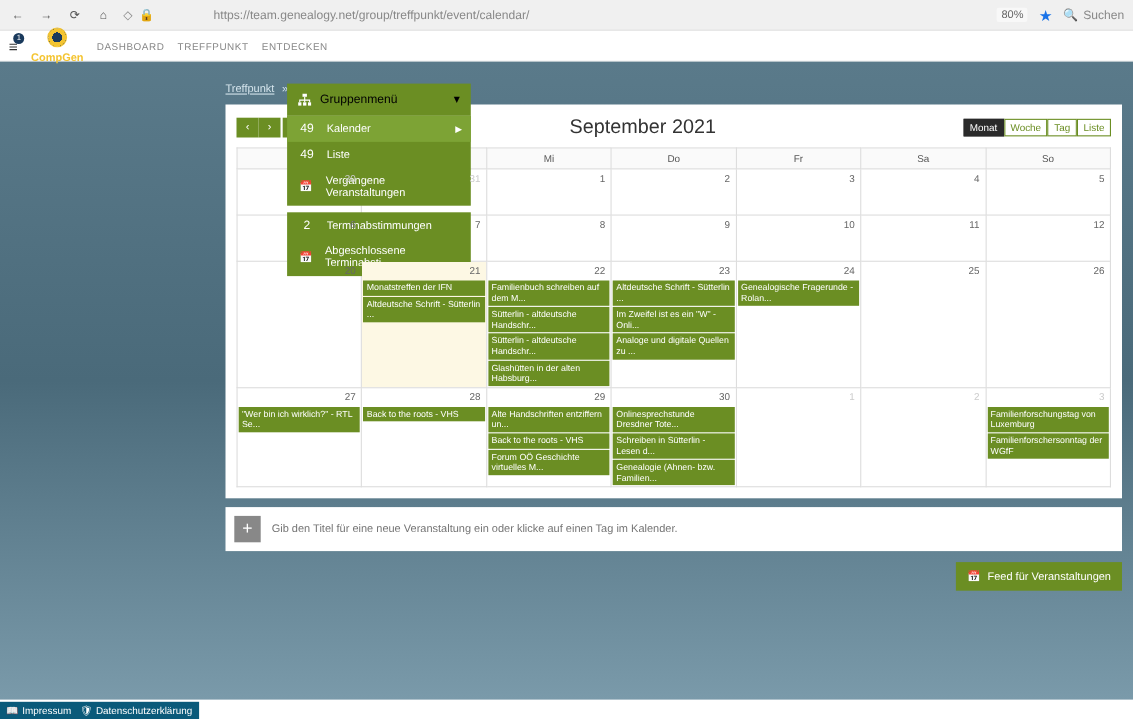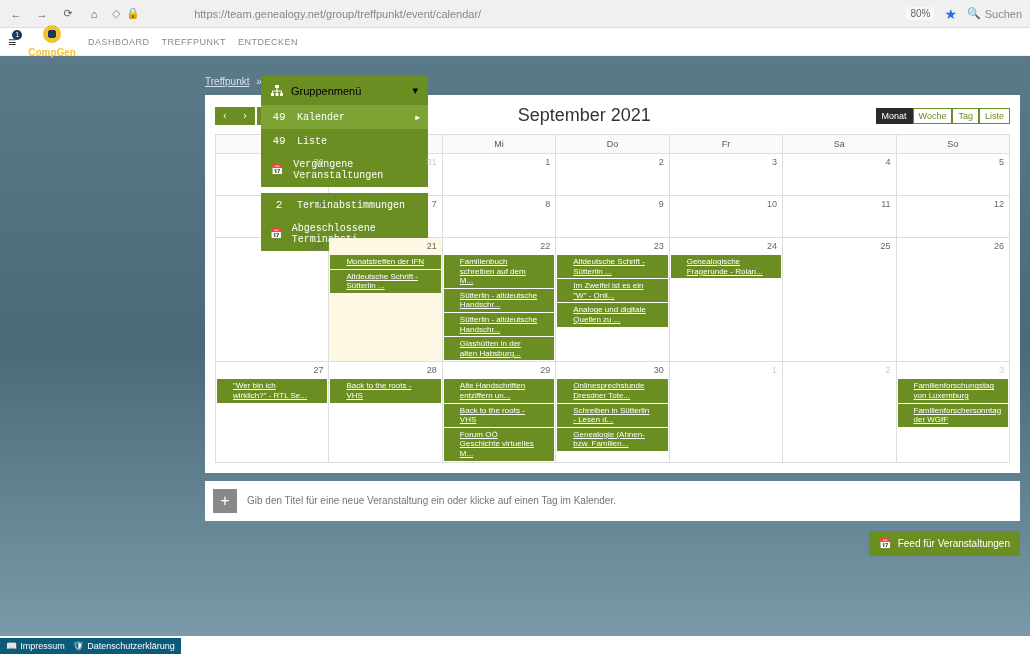--- a/index.html
+++ b/index.html
@@ -21,21 +21,21 @@
 .logo { display:flex; align-items:center; gap:4px;flex-direction:column; }
 .logo-circ { width:18px; height:18px; border-radius:50%; background:radial-gradient(circle,#1a3a5c 40%,#f4c430 40%,#f4c430 70%,#1a3a5c 70%); border:1px solid #f4c430; }
 .logo-text { color:#f4c430; font-weight:bold; font-size:10px; }
 .nav-link { color:#888; font-size:9px; letter-spacing:0.5px; text-transform:uppercase; cursor:pointer; }
 
 
 .main { display:flex; height:calc(654px - 56px - 18px); background:linear-gradient(to bottom,#5a7a8a 0%,#4a6a7a 50%,#7a9aaa 100%); padding:20px 10px 10px 10px; gap:20px; }
 
 
 .sidebar { width:167px; margin-left:245px; position:absolute; left:16px; top:76px; }
-.sidebar-group { background:#6b8e23; color:#fff;font-family:Liberation Mono, monospace; }
+.sidebar-group { background:#6b8e23; color:#fff; }
 .dropdown-hdr { background:#6b8e23; padding:8px 10px; display:flex; align-items:center; gap:8px; cursor:pointer; position:relative; }
 .dropdown-hdr .chev { margin-left:auto; }
 .side-item { display:flex; align-items:center; padding:6px 8px; gap:8px; cursor:pointer; font-size:10px; }
 .side-item.active { background:#7da335; }
 .side-item .cnt { width:20px; text-align:center; font-size:11px; }
 .side-item .ico { width:20px; text-align:center; }
 .side-sep { height:6px; background:transparent; }
 .side-item .arr { margin-left:auto; font-size:8px; }
 
 
@@ -54,21 +54,21 @@
 .cal-view { padding:2px 5px; font-size:9px; cursor:pointer; border:1px solid #6b8e23; background:#fff; color:#6b8e23; }
 .cal-view.active { background:#2a2a2a; color:#fff; border-color:#2a2a2a; }
 
 .cal-table { width:100%; border-collapse:collapse; table-layout:fixed; }
 .cal-table th { border:1px solid #ddd; padding:4px; font-size:9px; font-weight:normal; color:#555; background:#fafafa; }
 .cal-table td { border:1px solid #ddd; height:42px; vertical-align:top; padding:0; position:relative; }
 .day-num { text-align:right; padding:3px 5px; font-size:9px; color:#666; }
 .day-num.other { color:#ccc; }
 .cal-table td.highlight { background:#fdf8e4; }
 .cal-table tr.tall td { height:auto; }
-.event { background:#6b8e23; color:#fff; font-size:8px; padding:2px 16px; margin:1px; cursor:pointer; overflow:hidden; line-height:1.2;text-decoration:underline; }
+.event { background:#6b8e23; color:#fff; font-size:8px; padding:2px 3px; margin:1px; cursor:pointer; overflow:hidden; line-height:1.2; }
 
 .new-event { background:#fff; margin-top:8px; display:flex; align-items:center; padding:8px; gap:10px; }
 .plus-btn { width:24px; height:24px; background:#888; color:#fff; display:flex; align-items:center; justify-content:center; font-size:16px; cursor:pointer; }
 .new-event input { flex:1; border:none; outline:none; font-size:10px; color:#888; }
 
 .feed-btn { background:#6b8e23; color:#fff; padding:7px 10px; font-size:10px; cursor:pointer; float:right; margin-top:10px; display:flex; align-items:center; gap:6px; }
 
 
 .footer { position:absolute; bottom:0; left:0; background:#0a5a7a; color:#fff; font-size:9px; padding:3px 6px; display:flex; gap:8px; }
 .footer a { color:#fff; cursor:pointer; display:flex; align-items:center; gap:3px; }

